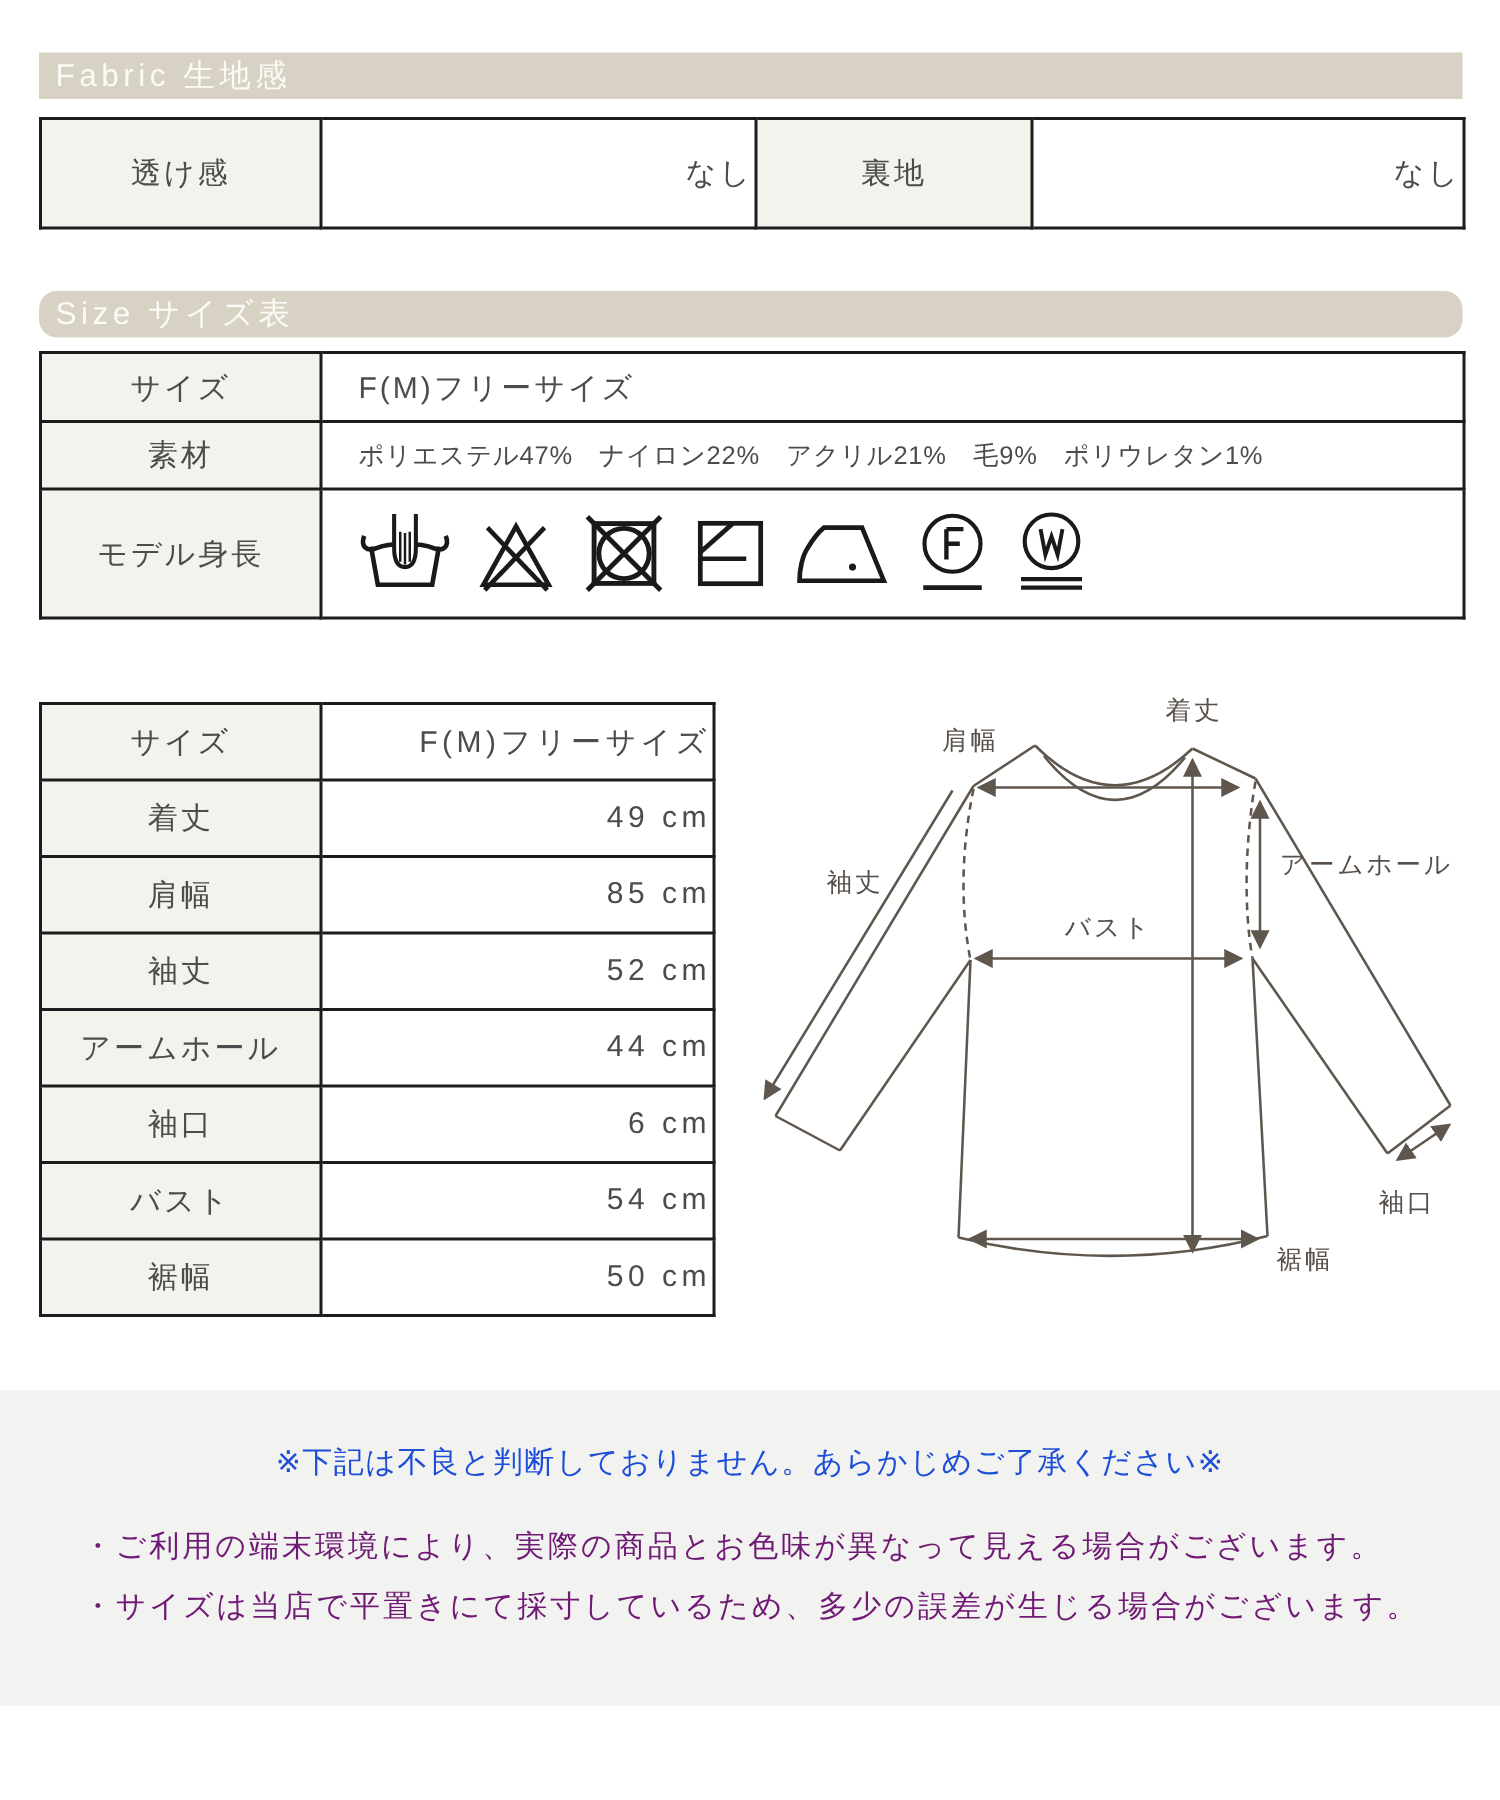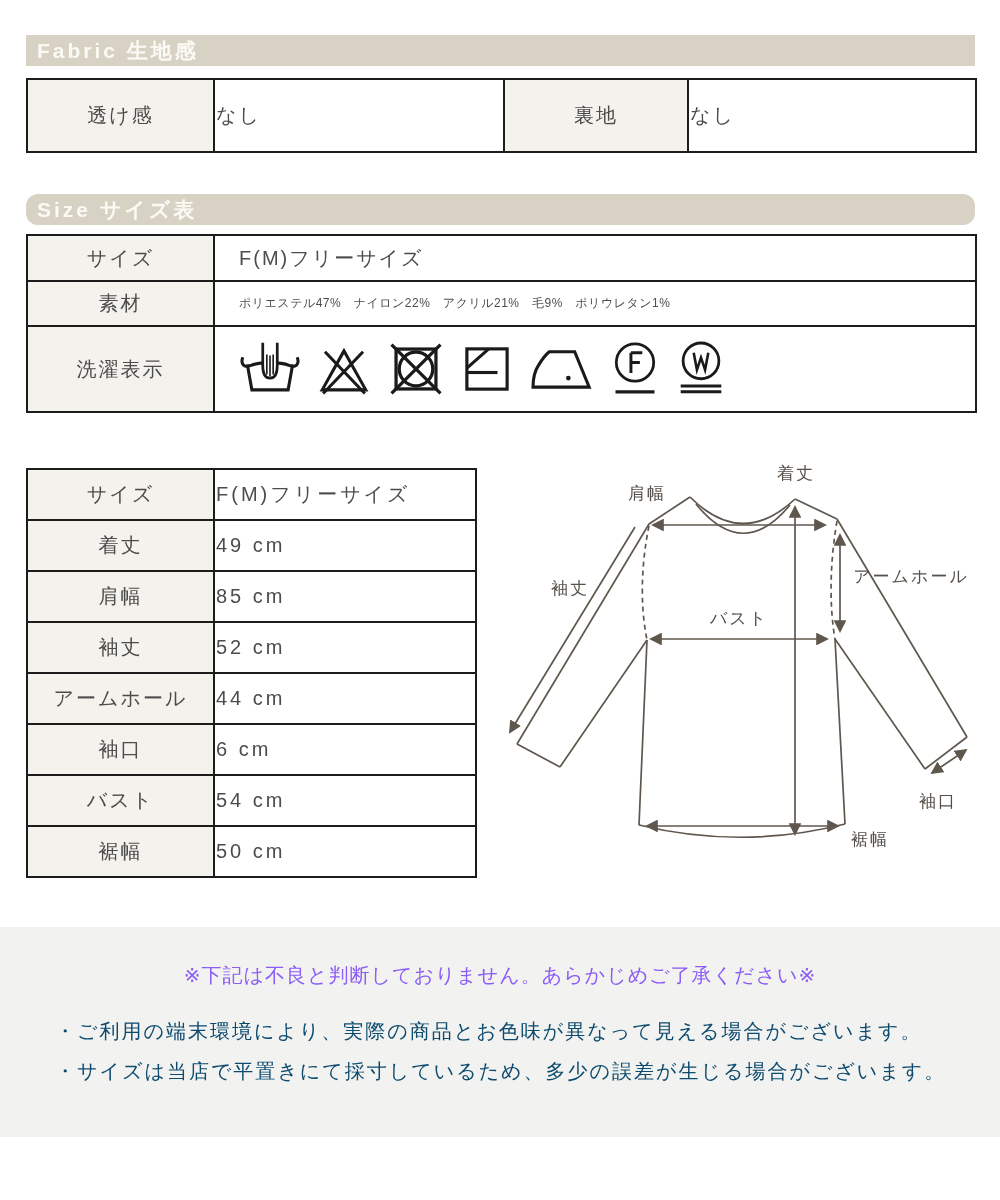--- a/index.html
+++ b/index.html
@@ -1,49 +1,49 @@
 <!DOCTYPE html>
 <html><head>
 <meta charset="utf-8">
 <style>
   html,body{margin:0;padding:0;background:#ffffff;width:1000px;height:1200px;overflow:hidden;
     font-family:"Liberation Sans","DejaVu Sans",sans-serif;color:#4c4c4c;}
   .content{width:949px;margin:0 auto 0 26px;}
   
   .bar{margin-top:35px;height:31px;background:#d8d2c5;color:#fbfaf5;
-    font-size:21px;letter-spacing:3px;line-height:31px;padding-left:11px;box-sizing:border-box;font-weight:bold;}
+    font-size:21px;letter-spacing:3px;line-height:31px;padding-left:11px;box-sizing:border-box;}
   .bar.size{margin-top:41px;border-radius:12px;}
   
   table{border-collapse:collapse;table-layout:fixed;padding-left:25px;}
   td{border:2px solid #1c1c1c;font-size:20px;letter-spacing:2px;vertical-align:middle;}
   td.lbl{background:#f4f2ed;text-align:center;}
-  td.val{background:#ffffff;text-align:left;}
+  td.val{background:#ffffff;text-align:right;}
   .fabric-table{margin-top:12px;width:949px;}
   .fabric-table td{height:69px;}
   .sizeinfo-table{margin-top:9px;width:949px;}
   .sizeinfo-table tr.r1 td{height:42px;}
   .sizeinfo-table tr.r2 td{height:41px;}
   .sizeinfo-table tr.r3 td{height:82px;}
   .sizeinfo-table td.left{text-align:left;padding-left:24px;}
-  .material-val{font-size:12px;letter-spacing:0.5px;padding-left:14px;}
+  .material-val{font-size:17px;letter-spacing:0.5px;padding-left:14px;}
   .care-cell{padding-left:16px;}
   .care-icons{display:flex;align-items:center;gap:14px;}
   .care-icons svg{display:block;}
   
   .measure-row{display:flex;margin-top:34px;height:440px;}
   .measure-table{margin-top:21px;width:449px;align-self:flex-start;}
   .measure-table td{height:47px;}
   .measure-table td.val{letter-spacing:3px;}
   .diagram-wrap{margin-left:5px;}
   
   .footer{margin-top:40px;width:1000px;height:210px;background:#f2f2f0;box-sizing:border-box;
     padding-top:34px;}
-  .note-title{text-align:center;font-size:20px;letter-spacing:1px;color:#8b5cf6;line-height:28px;}
+  .note-title{text-align:center;font-size:20px;letter-spacing:1px;color:#1d4ed8;line-height:28px;}
   .note-list{margin-top:22px;padding-left:55px;}
-  .note-item{font-size:20px;letter-spacing:2px;line-height:40px;color:#0c4a6e;}
+  .note-item{font-size:20px;letter-spacing:2px;line-height:40px;color:#701a75;}
   
   .dg-label{font-size:17px;letter-spacing:2px;fill:#57504a;}
 </style>
 </head>
 <body>
 
 <div class="content">
 
   <div class="bar">Fabric 生地感</div>
 
@@ -74,21 +74,21 @@
     <tbody>
         <tr class="r1">
       <td class="lbl">サイズ</td>
       <td class="val left">F(M)フリーサイズ</td>
     </tr>
     <tr class="r2">
       <td class="lbl">素材</td>
       <td class="val left material-val">ポリエステル47%　ナイロン22%　アクリル21%　毛9%　ポリウレタン1%</td>
     </tr>
     <tr class="r3">
-      <td class="lbl">洗濯表示</td>
+      <td class="lbl">モデル身長</td>
       <td class="val left care-cell">
         <div class="care-icons">
 
           <svg width="62" height="58" viewBox="0 0 68 64">
             <g fill="none" stroke="#1a1a1a" stroke-width="3.4">
               <path d="M4,19 C1,27 6,31 13,28 C22,24 46,24 55,28 C62,31 67,27 64,19"></path>
               <path d="M9,27 L14,55 L54,55 L59,27"></path>
               <path d="M26,3 L26,28 C26,38 29,42 34,42 C39,42 42,38 42,28 L42,3" fill="#ffffff" stroke-width="3"></path>
               <path d="M30.5,16 L30.5,38 M34,17 L34,40 M37.5,16 L37.5,38" stroke-width="1.8"></path>
             </g>

